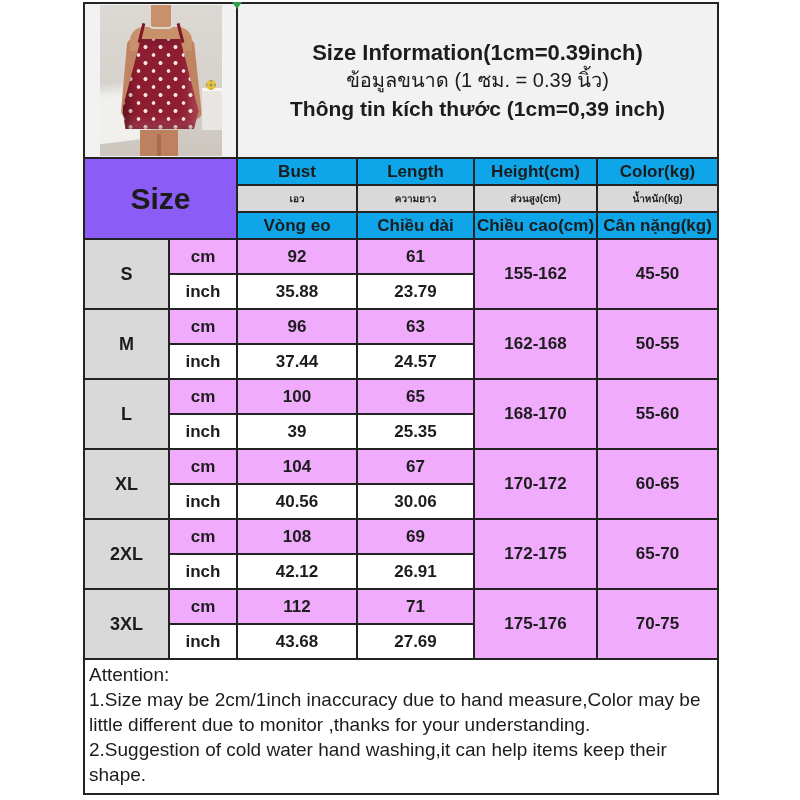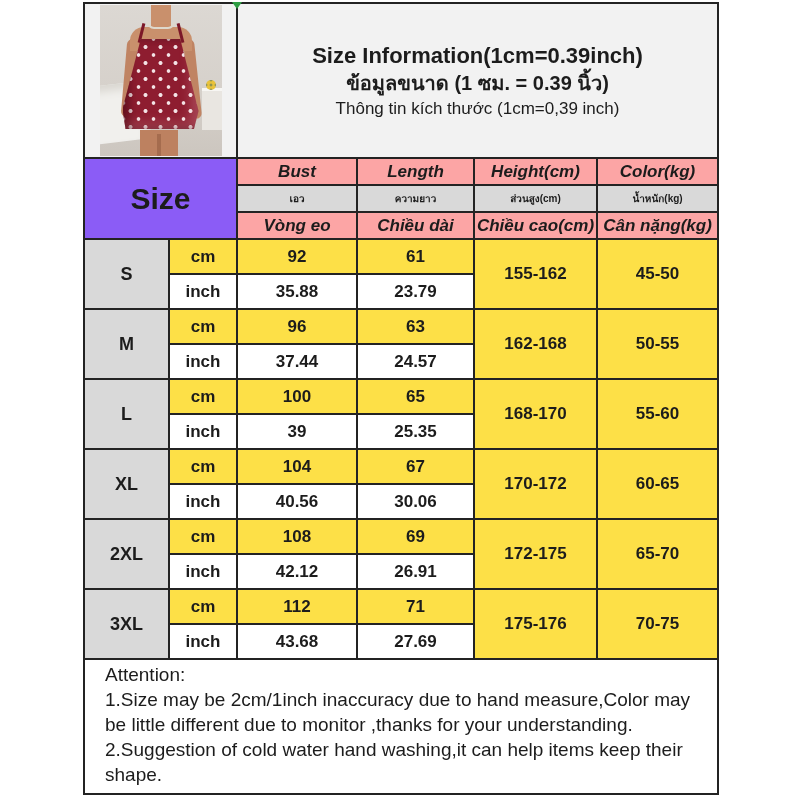--- a/index.html
+++ b/index.html
@@ -2,45 +2,45 @@
 <html><head>
 <meta charset="utf-8">
 <style>
   * { margin:0; padding:0; box-sizing:border-box; }
   html,body { width:800px; height:800px; background:#ffffff; overflow:hidden;
               font-family:"Liberation Sans","DejaVu Sans",sans-serif; color:#1c1c1c; }
   .sheet { position:absolute; left:83px; top:2px; width:634px; }
   table.size-table { border-collapse:collapse; table-layout:fixed; width:634px; }
   td { border:2px solid #232323; text-align:center; vertical-align:middle;
        font-weight:700; font-size:17px; overflow:hidden; }
-  .lg    { background:#fde047; }
+  .lg    { background:#f0abfc; }
   .white { background:#ffffff; }
 
   
   tr.r-top  { height:155px; }
   td.c-img  { background:#f2f2f2; padding:0; }
   td.c-title{ background:#f2f2f2; }
   .title-en { font-size:22px; font-weight:700; line-height:1.32; }
-  .title-th { font-size:20px; font-weight:700; line-height:1.38; }
-  .title-vi { font-size:17px; font-weight:400; line-height:1.32; }
+  .title-th { font-size:20px; font-weight:400; line-height:1.38; }
+  .title-vi { font-size:21px; font-weight:700; line-height:1.32; }
 
   
   tr.r-head { height:27px; }
   td.c-size-label { background:#8b5cf6; font-size:30px; font-weight:700; }
-  td.hcell  { background:#fca5a5; font-size:17px;font-style:italic; }
+  td.hcell  { background:#0ea5e9; font-size:17px; }
   td.hcell-th { background:#d9d9d9; font-size:10px; }
 
   
   tr.r-body { height:35px; }
   td.c-sizename { background:#d9d9d9; font-size:18px; }
 
   
   tr.r-att { height:135px; }
   td.c-attention { background:#ffffff; text-align:left; vertical-align:top;
-                   font-weight:400; font-size:19px; line-height:25px; padding:2px 20px; }
+                   font-weight:400; font-size:19px; line-height:25px; padding:2px 4px; }
 
   
   .photo { position:relative; width:122px; height:151px; margin:0 auto;
            background:linear-gradient(#dcd8d3 0%, #d6d1cb 55%, #ccc6bf 100%); overflow:hidden; }
   .bed { position:absolute; left:-14px; bottom:14px; width:62px; height:58px;
          background:#f1f0ed; border-radius:12px 16px 4px 4px; transform:rotate(-7deg);
          box-shadow:inset -4px 6px 8px #d9d6d0; }
   .nightstand { position:absolute; right:0; bottom:26px; width:20px; height:42px;
                 background:#e9e6e1; border-top:3px solid #f7f6f3; }
   .flowers { position:absolute; right:6px; bottom:66px; width:10px; height:10px;

